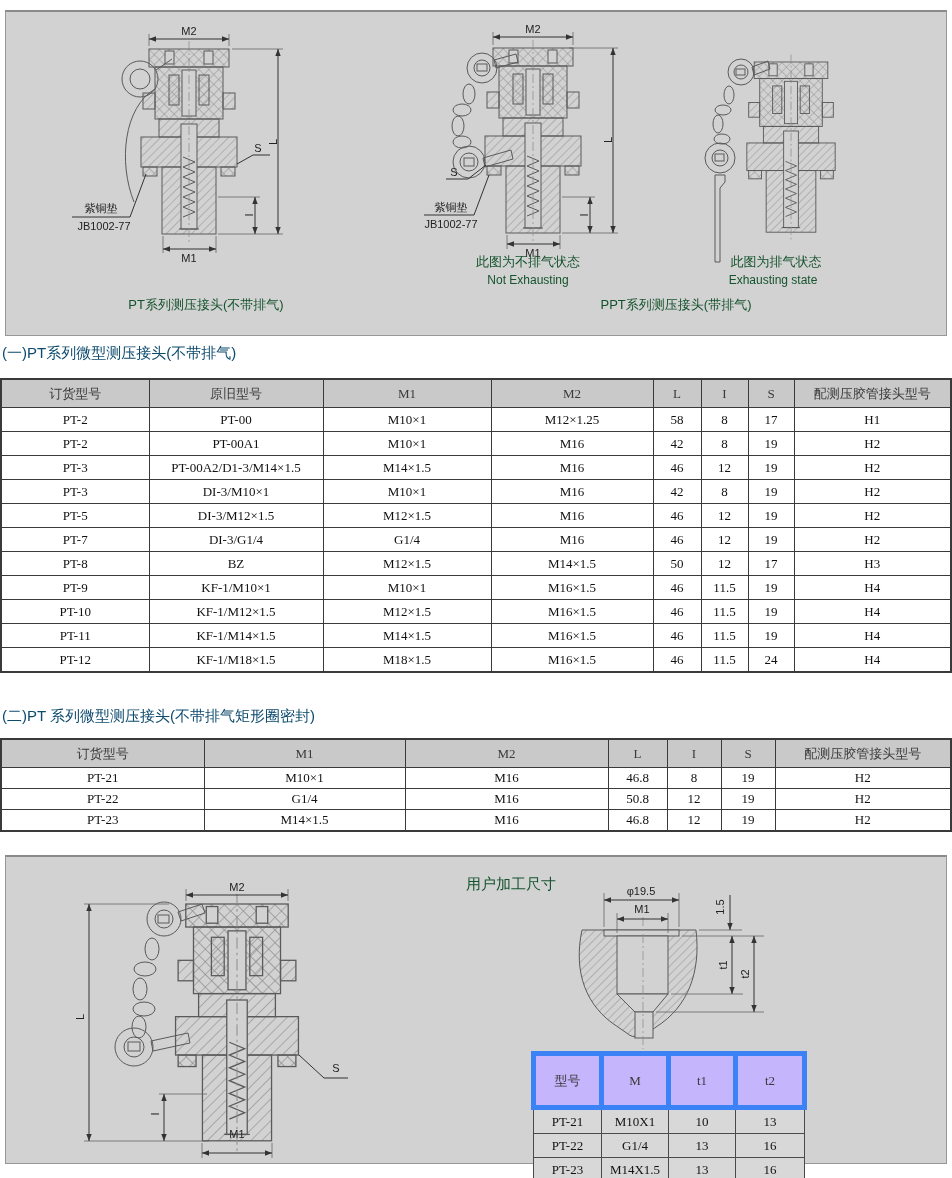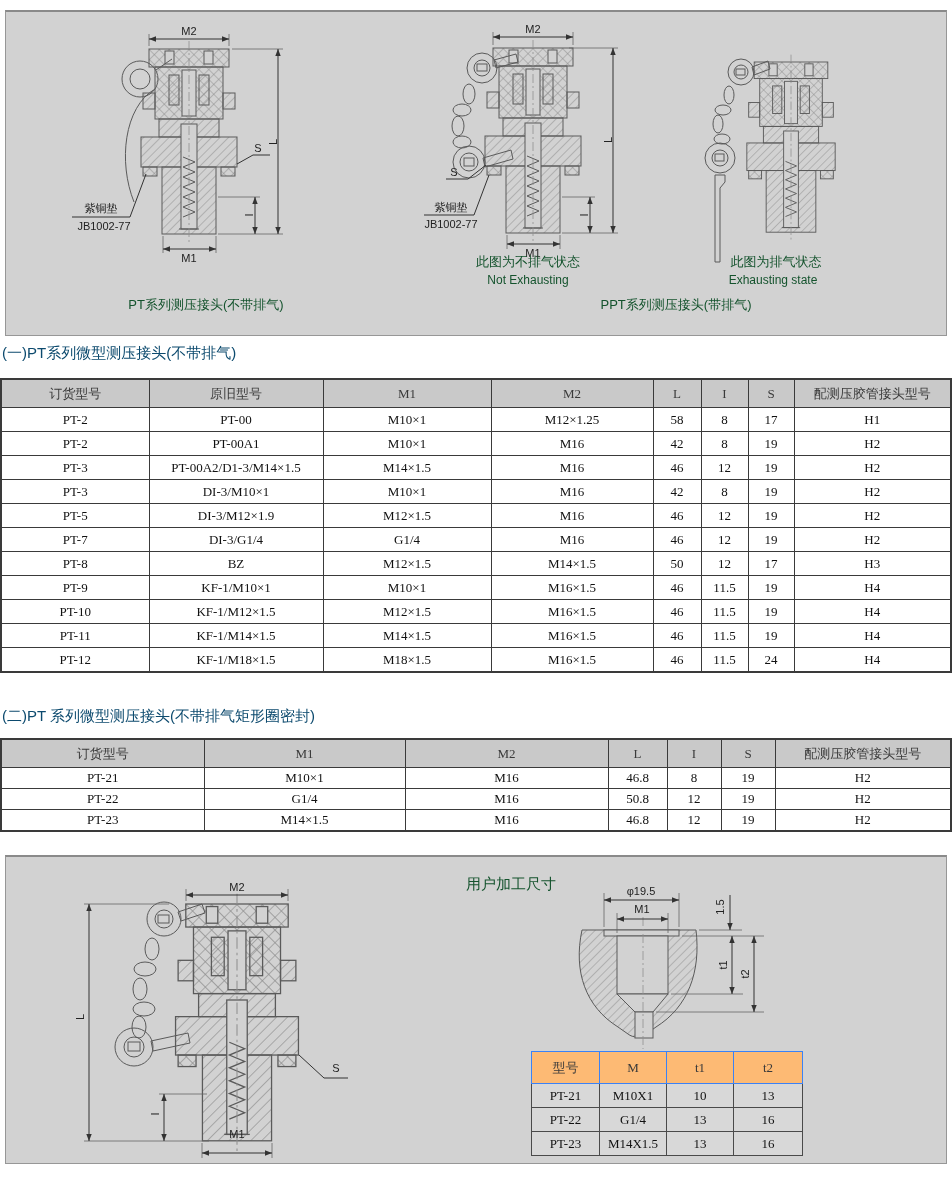--- a/index.html
+++ b/index.html
@@ -18,21 +18,21 @@
   table.spec{position:absolute;left:0;width:952px;border-collapse:collapse;table-layout:fixed;
              font-family:"Liberation Serif",serif;font-size:13px;color:#111;background:#fff;}
   table.spec th{background:#c9c9c9;border:1px solid #3a3a3a;font-weight:normal;color:#3a3a3a;
                 height:27px;font-size:13px;padding:0;}
   table.spec td{border:1px solid #3a3a3a;text-align:center;height:23px;padding:0 2px;}
   table.spec{border:2px solid #3a3a3a;}
   #table2 td{height:20px;}
   td.al{text-align:left;padding-left:7px;}
   table.mini{position:absolute;left:525px;top:194px;border-collapse:collapse;table-layout:fixed;
              font-family:"Liberation Serif",serif;font-size:13px;color:#111;}
-  table.mini th{background:#fdba74;border:1px solid #3b82f6;font-weight:normal;color:#3a3a3a;height:25px;padding:3px;}
+  table.mini th{background:#c4b5fd;border:5px solid #3b82f6;font-weight:normal;color:#3a3a3a;height:25px;padding:12px;}
   table.mini td{background:#d8d8d8;border:1px solid #4a4a4a;text-align:center;height:23px;padding:0;}
   .ln *{stroke:#5a5a5a;stroke-width:1;fill:none;}
   .dimln{stroke:#333;stroke-width:1;fill:none;}
   .extln{stroke:#666;stroke-width:0.8;fill:none;}
 </style>
 </head>
 <body>
 
 <div class="page">
 
@@ -235,21 +235,21 @@
           <td class="al">DI-3/M10×1</td>
           <td>M10×1</td>
           <td>M16</td>
           <td>42</td>
           <td>8</td>
           <td>19</td>
           <td>H2</td>
         </tr>
         <tr>
           <td>PT-5</td>
-          <td class="al">DI-3/M12×1.9</td>
+          <td class="al">DI-3/M12×1.5</td>
           <td>M12×1.5</td>
           <td>M16</td>
           <td>46</td>
           <td>12</td>
           <td>19</td>
           <td>H2</td>
         </tr>
         <tr>
           <td>PT-7</td>
           <td class="al">DI-3/G1/4</td>

